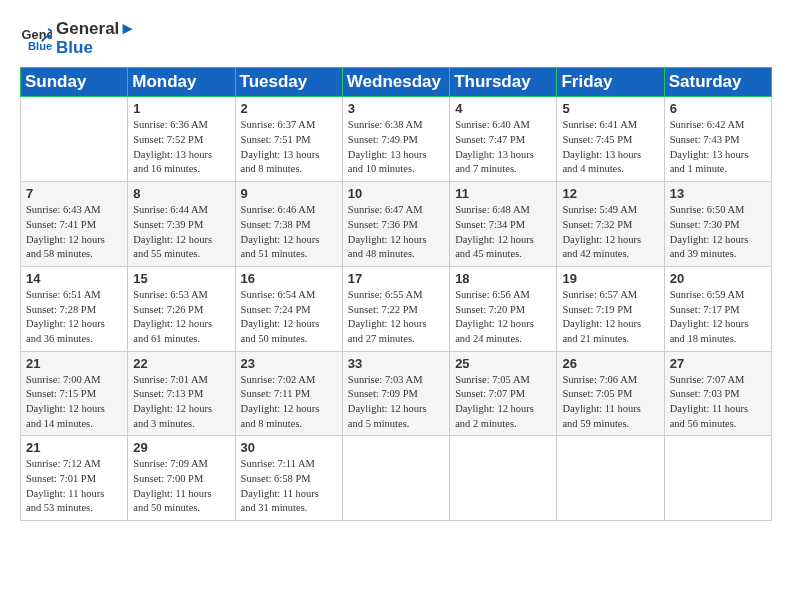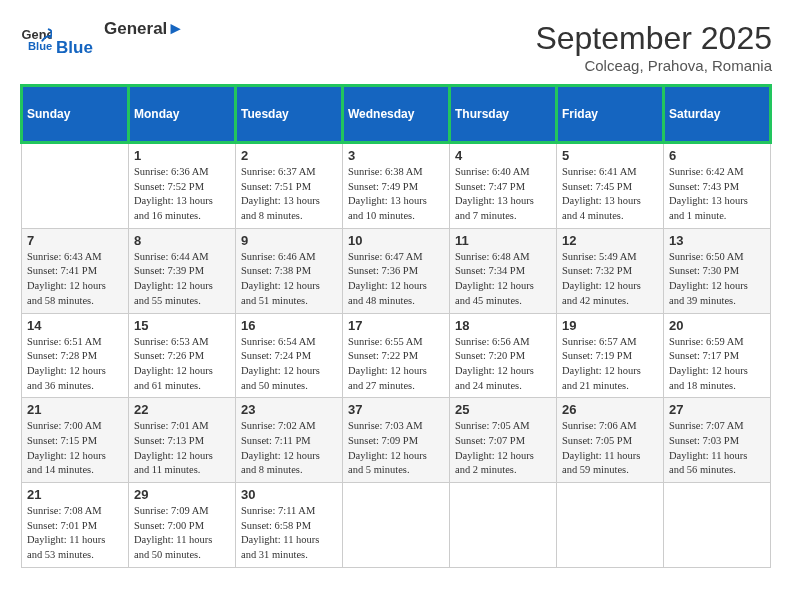--- a/index.html
+++ b/index.html
@@ -38,25 +38,25 @@
       color: #555;
     }
     .calendar {
       width: 100%;
       border-collapse: collapse;
       border: 1px solid #ccc;
     }
     .calendar th {
       background: #1565c0;
       color: #fff;
-      font-size: 12px;
+      font-size: 17px;
       font-weight: bold;
-      padding: 20px 4px;
+      padding: 4px 4px;
       text-align: left;
-      border: 3px solid #22c55e;
+      border: 1px solid #22c55e;
     }
     .calendar td {
       vertical-align: top;
       border: 1px solid #ccc;
       padding: 4px 5px;
       width: 107px;
       min-height: 80px;
       font-size: 11px;
       color: #333;
     }
@@ -83,29 +83,25 @@
 <body>
 
 <div class="header">
   <div class="logo">
     <svg class="logo-icon" viewBox="0 0 40 40" xmlns="http://www.w3.org/2000/svg">
       <text x="2" y="20" font-size="16" font-weight="bold" fill="#333">General</text>
       <path d="M28,22 Q34,14 38,18 Q42,10 36,8" stroke="#1565c0" stroke-width="2.5" fill="none" stroke-linecap="round"></path>
       <text x="10" y="34" font-size="14" font-weight="bold" fill="#1565c0">Blue</text>
     </svg>
     <div>
-      <div style="font-size:17px;font-weight:bold;color:#333;line-height:1.1;margin-left:48px;">
+      <div style="font-size:17px;font-weight:bold;color:#333;line-height:1.1;">
         General<span style="color:#1565c0;">►</span>
       </div>
       <div style="font-size:17px;font-weight:bold;color:#1565c0;line-height:1.1;">Blue</div>
     </div>
-  </div>
-  <div class="title-block">
-    <div class="month-title">September 2025</div>
-    <div class="subtitle">Colceag, Prahova, Romania</div>
   </div>
 </div>
 
 <table class="calendar">
   <thead>
     <tr>
       <th>Sunday</th>
       <th>Monday</th>
       <th>Tuesday</th>
       <th>Wednesday</th>
@@ -202,47 +198,47 @@
           <div class="cell-info"><span>Sunrise: 6:59 AM</span><br><span>Sunset: 7:17 PM</span><br><span>Daylight: 12 hours</span><br><span>and 18 minutes.</span><br></div>
         </td>
       </tr>
       <tr>
         <td>
           <span class="day-num">21</span>
           <div class="cell-info"><span>Sunrise: 7:00 AM</span><br><span>Sunset: 7:15 PM</span><br><span>Daylight: 12 hours</span><br><span>and 14 minutes.</span><br></div>
         </td>
         <td>
           <span class="day-num">22</span>
-          <div class="cell-info"><span>Sunrise: 7:01 AM</span><br><span>Sunset: 7:13 PM</span><br><span>Daylight: 12 hours</span><br><span>and 11 minutes.</span><br></div>
+          <div class="cell-info"><span>Sunrise: 7:01 AM</span><br><span>Sunset: 7:13 PM</span><br><span>Daylight: 12 hours</span><br><span>and 3 minutes.</span><br></div>
         </td>
         <td>
           <span class="day-num">23</span>
           <div class="cell-info"><span>Sunrise: 7:02 AM</span><br><span>Sunset: 7:11 PM</span><br><span>Daylight: 12 hours</span><br><span>and 8 minutes.</span><br></div>
         </td>
         <td>
-          <span class="day-num">37</span>
+          <span class="day-num">33</span>
           <div class="cell-info"><span>Sunrise: 7:03 AM</span><br><span>Sunset: 7:09 PM</span><br><span>Daylight: 12 hours</span><br><span>and 5 minutes.</span><br></div>
         </td>
         <td>
           <span class="day-num">25</span>
           <div class="cell-info"><span>Sunrise: 7:05 AM</span><br><span>Sunset: 7:07 PM</span><br><span>Daylight: 12 hours</span><br><span>and 2 minutes.</span><br></div>
         </td>
         <td>
           <span class="day-num">26</span>
           <div class="cell-info"><span>Sunrise: 7:06 AM</span><br><span>Sunset: 7:05 PM</span><br><span>Daylight: 11 hours</span><br><span>and 59 minutes.</span><br></div>
         </td>
         <td>
           <span class="day-num">27</span>
           <div class="cell-info"><span>Sunrise: 7:07 AM</span><br><span>Sunset: 7:03 PM</span><br><span>Daylight: 11 hours</span><br><span>and 56 minutes.</span><br></div>
         </td>
       </tr>
       <tr>
         <td>
           <span class="day-num">21</span>
-          <div class="cell-info"><span>Sunrise: 7:08 AM</span><br><span>Sunset: 7:01 PM</span><br><span>Daylight: 11 hours</span><br><span>and 53 minutes.</span><br></div>
+          <div class="cell-info"><span>Sunrise: 7:12 AM</span><br><span>Sunset: 7:01 PM</span><br><span>Daylight: 11 hours</span><br><span>and 53 minutes.</span><br></div>
         </td>
         <td>
           <span class="day-num">29</span>
           <div class="cell-info"><span>Sunrise: 7:09 AM</span><br><span>Sunset: 7:00 PM</span><br><span>Daylight: 11 hours</span><br><span>and 50 minutes.</span><br></div>
         </td>
         <td>
           <span class="day-num">30</span>
           <div class="cell-info"><span>Sunrise: 7:11 AM</span><br><span>Sunset: 6:58 PM</span><br><span>Daylight: 11 hours</span><br><span>and 31 minutes.</span><br></div>
         </td>
         <td class="empty-cell">&nbsp;</td>

